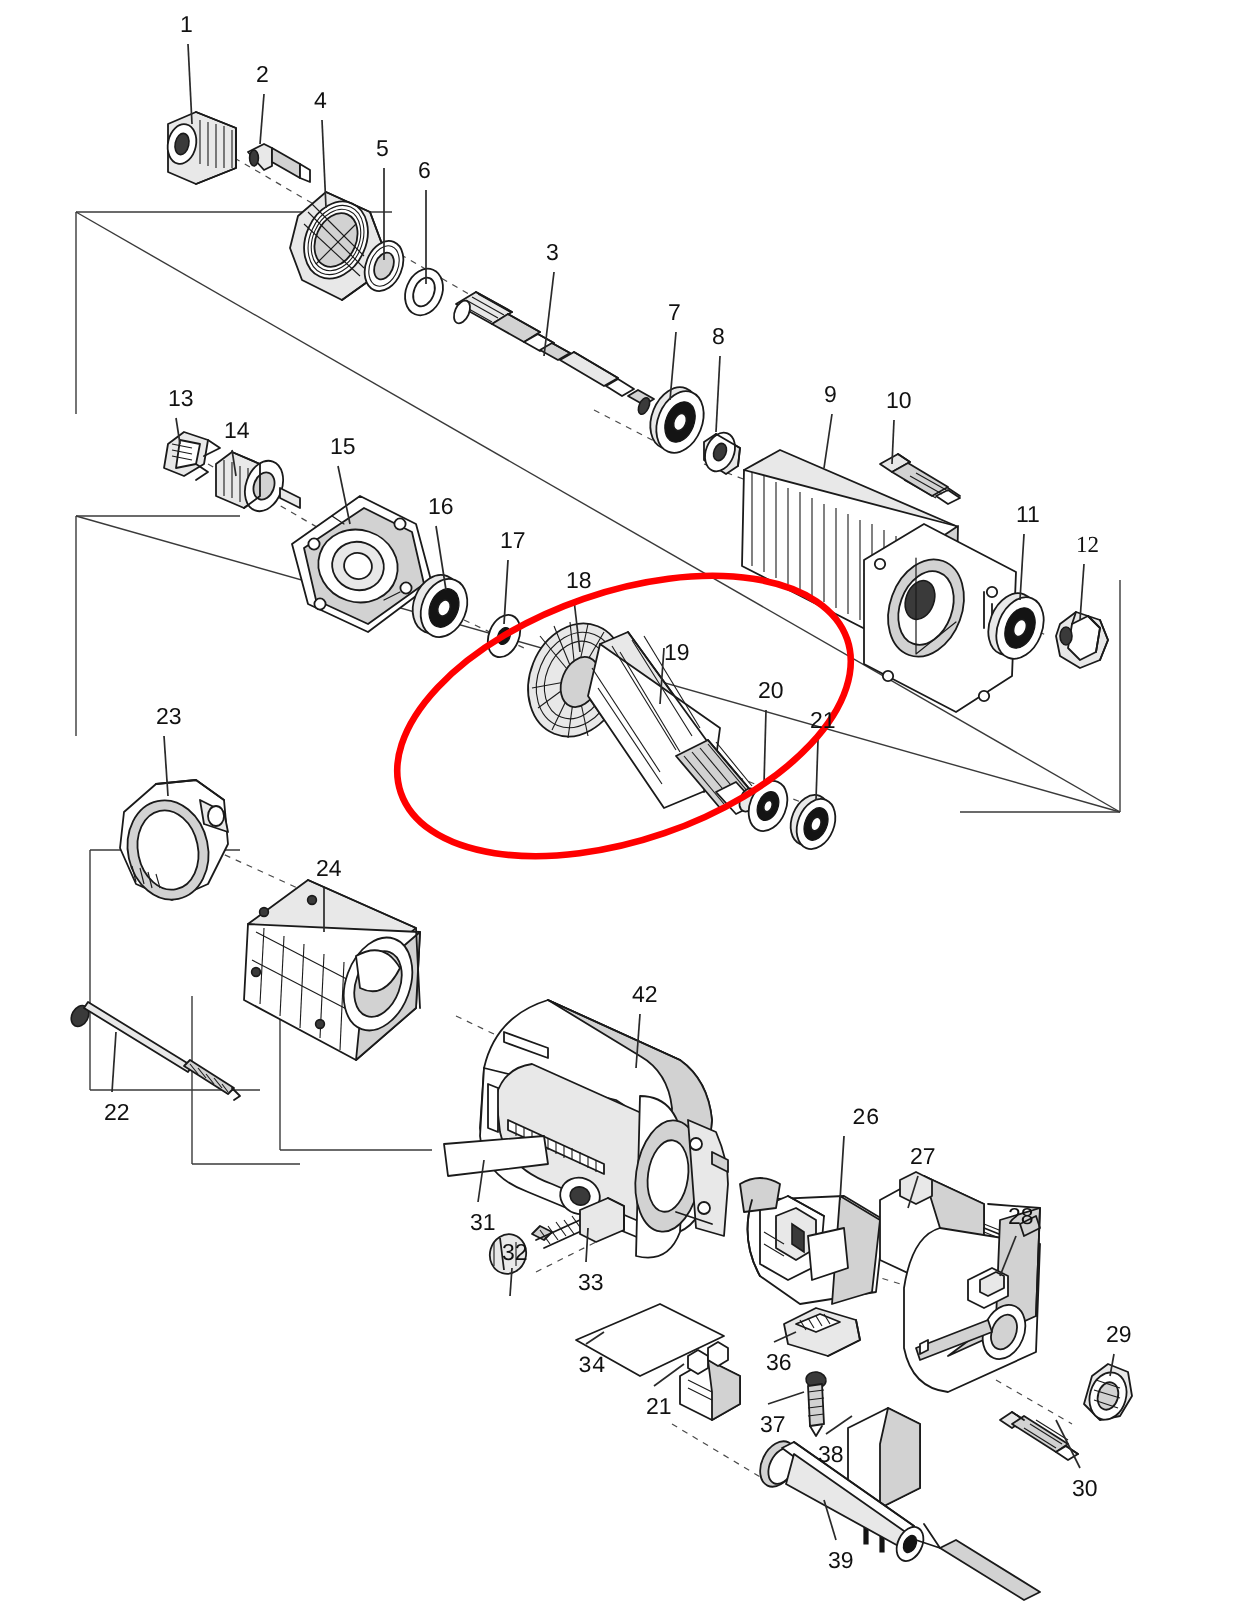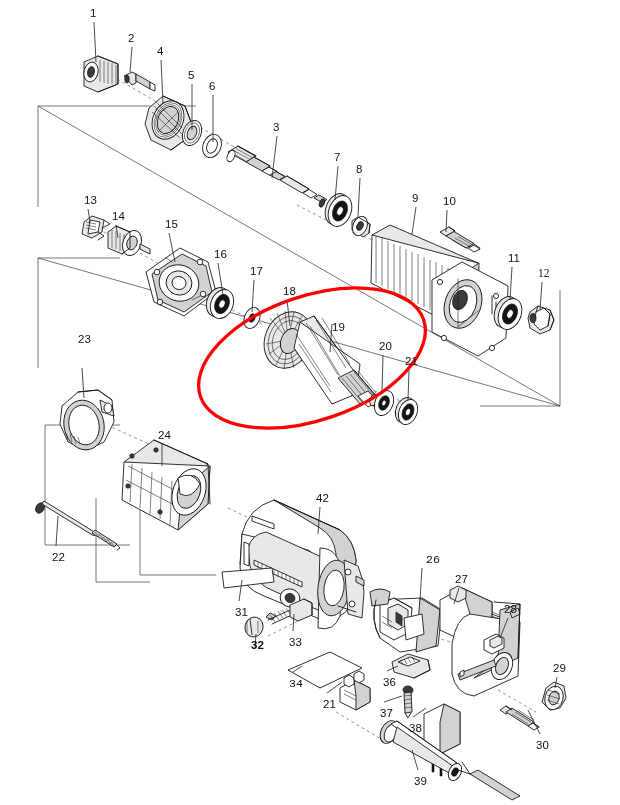--- a/index.html
+++ b/index.html
@@ -638,30 +638,30 @@
       <div class="lbl" style="left: 84px; top: 195px;">13</div>
       <div class="lbl" style="left: 112px; top: 211px;">14</div>
       <div class="lbl" style="left: 165px; top: 219px;">15</div>
       <div class="lbl" style="left: 214px; top: 249px;">16</div>
       <div class="lbl" style="left: 250px; top: 266px;">17</div>
       <div class="lbl" style="left: 283px; top: 286px;">18</div>
       <div class="lbl" style="left: 332px; top: 310px; margin-top: 12px;">19</div>
       <div class="lbl" style="left: 379px; top: 341px;">20</div>
       <div class="lbl" style="left: 405px; top: 356px;">21</div>
       <div class="lbl" style="left: 52px; top: 552px;">22</div>
-      <div class="lbl" style="left: 78px; top: 334px;">23</div>
+      <div class="lbl" style="left: 78px; top: 354px;">23</div>
       <div class="lbl" style="left: 158px; top: 430px;">24</div>
       <div class="lbl" style="left: 316px; top: 493px;">42</div>
       <div class="lbl" style="left: 426px; top: 554px; font-family: Liberation Mono, monospace;">26</div>
       <div class="lbl" style="left: 455px; top: 574px;">27</div>
       <div class="lbl" style="left: 504px; top: 604px;">28</div>
       <div class="lbl" style="left: 553px; top: 663px;">29</div>
       <div class="lbl" style="left: 536px; top: 740px;">30</div>
       <div class="lbl" style="left: 235px; top: 607px;">31</div>
-      <div class="lbl" style="left: 251px; top: 640px; font-weight: bold;">32</div>
+      <div class="lbl" style="left: 251px; top: 622px;">32</div>
       <div class="lbl" style="left: 289px; top: 637px;">33</div>
       <div class="lbl" style="left: 289px; top: 678px; font-family: Liberation Mono, monospace;">34</div>
       <div class="lbl" style="left: 323px; top: 699px;">21</div>
       <div class="lbl" style="left: 383px; top: 677px;">36</div>
       <div class="lbl" style="left: 380px; top: 708px;">37</div>
       <div class="lbl" style="left: 409px; top: 723px;">38</div>
       <div class="lbl" style="left: 414px; top: 776px;">39</div>
     </div>
 
 </div>

